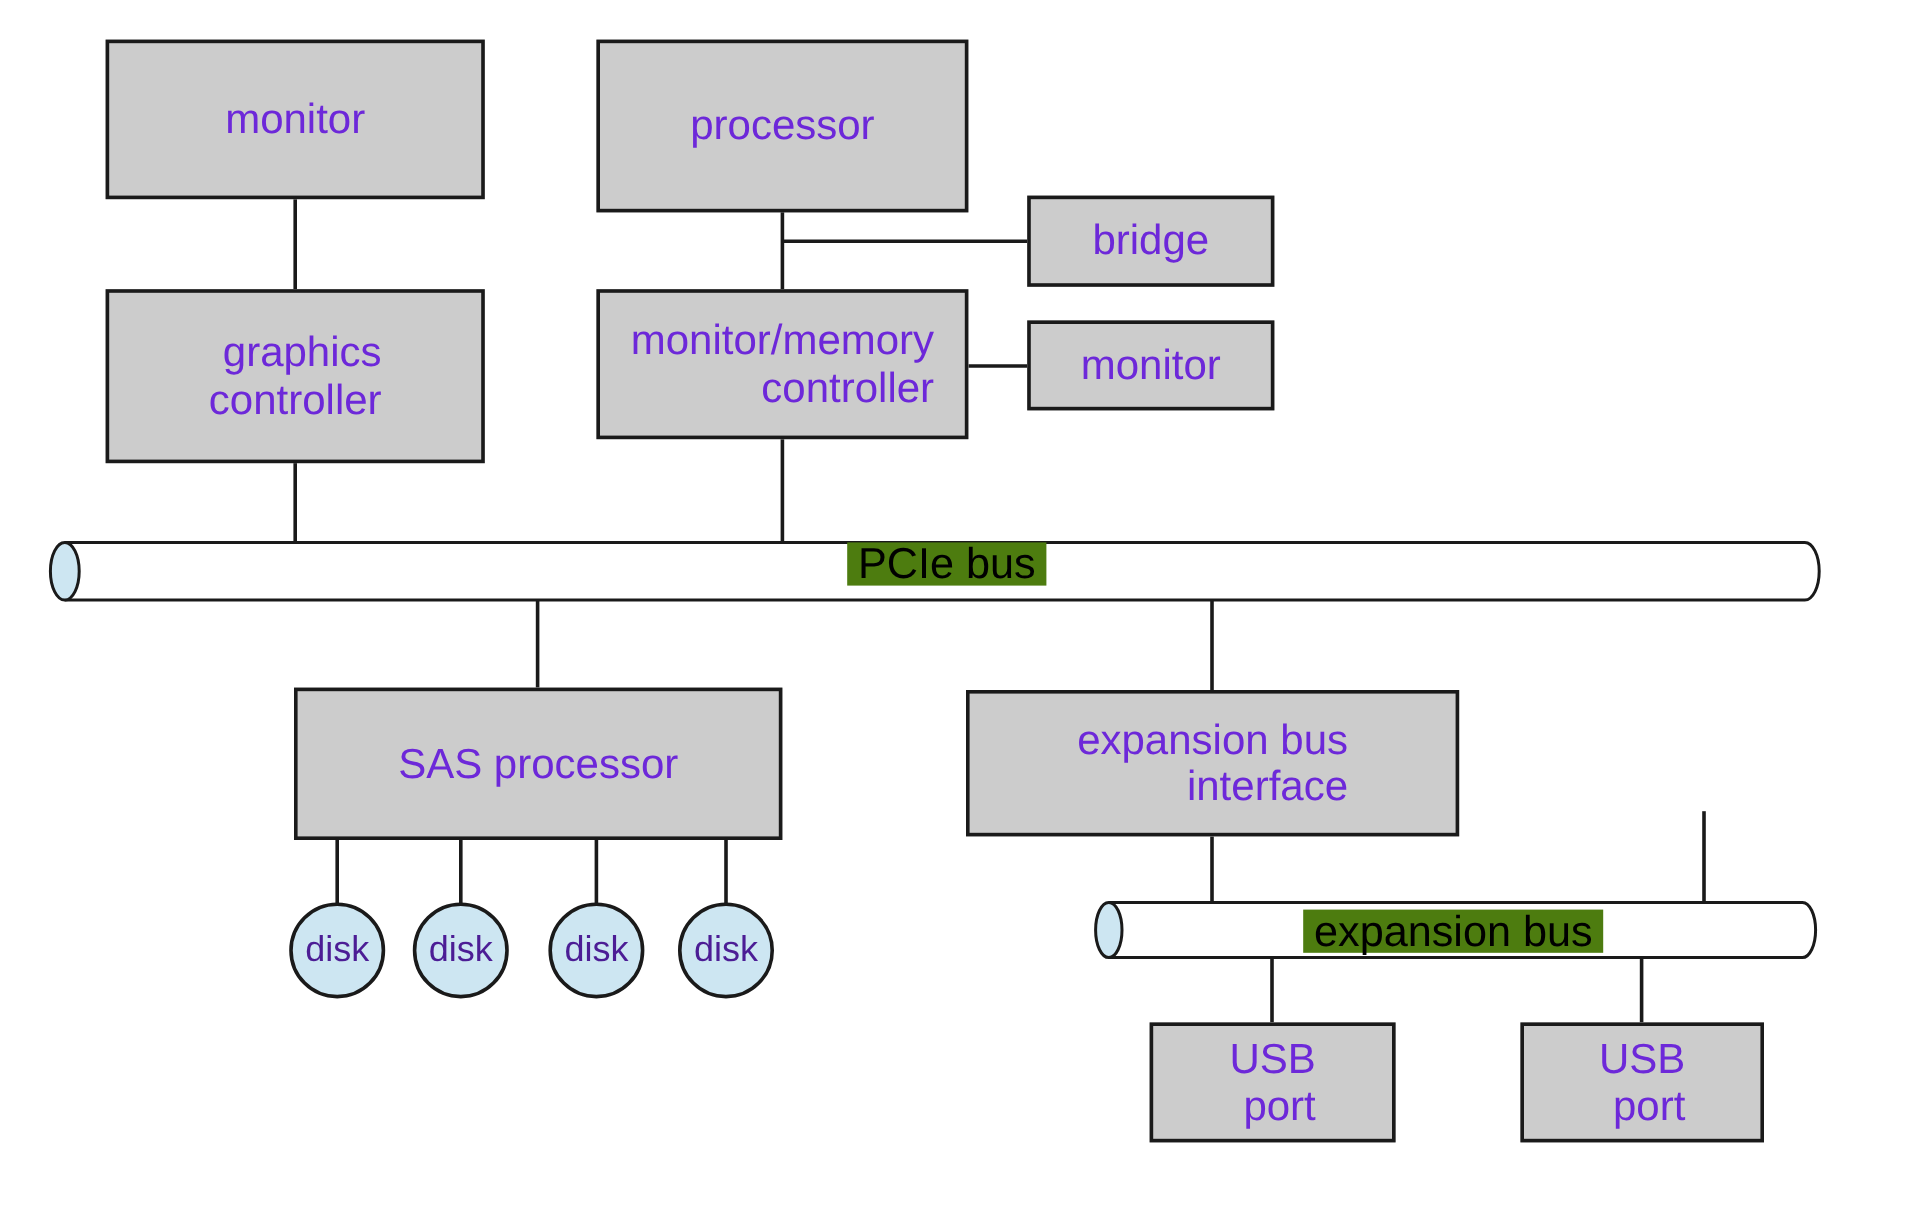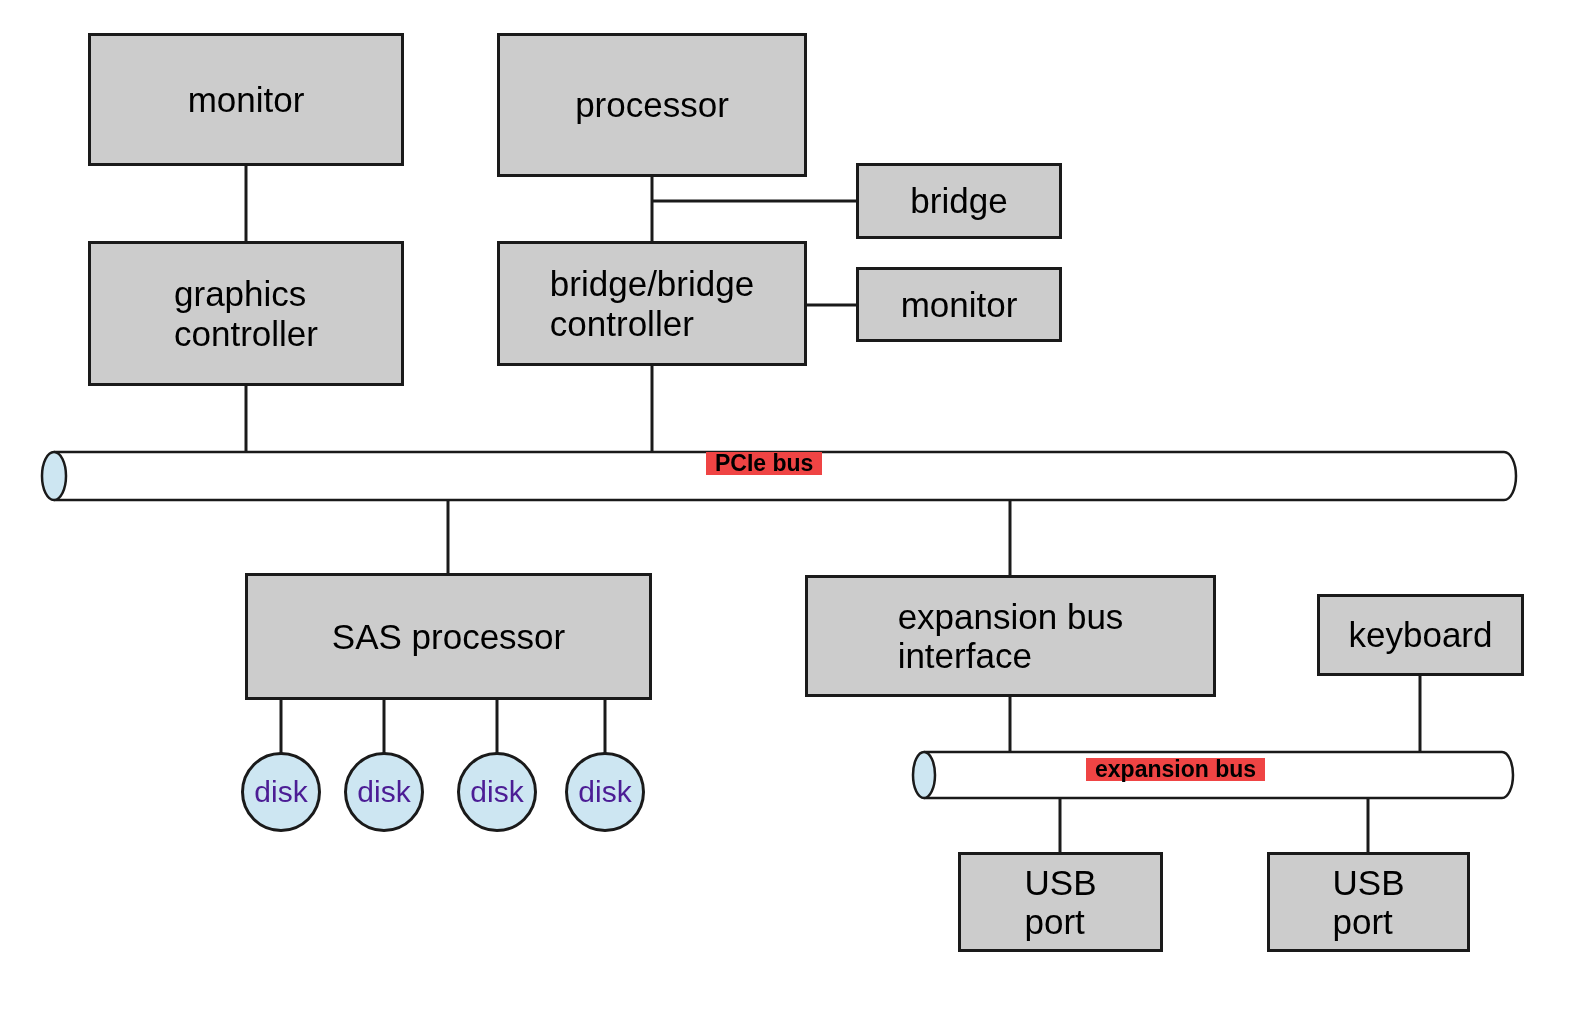--- a/index.html
+++ b/index.html
@@ -26,22 +26,22 @@
     pointer-events: none;
   }
   .node {
     position: absolute;
     box-sizing: border-box;
     background: #cccccc;
     border: 3px solid #1a1a1a;
     display: flex;
     align-items: center;
     justify-content: center;
-    text-align: left;
-    color: #000000;
+    text-align: right;
+    color: #6d28d9;
     line-height: 1.12;
     z-index: 3;
   }
   .node-label {
     display: block;
     white-space: pre-line;
     padding: 0 4px;
   }
   .fs-lg { font-size: 35px; }
   .disk {
@@ -57,28 +57,27 @@
     color: #4c1d95;
     z-index: 3;
   }
   .bus {
     position: absolute;
     z-index: 2;
   }
   .bus svg { display: block; overflow: visible; }
   .bus-label {
     position: absolute;
-    font-size: 23px;
+    font-size: 36px;
     color: #000000;
-    background: #ef4444;
+    background: #4d7c0f;
     padding: 0 9px;
     white-space: nowrap;
     z-index: 4;
     line-height: 1;
-    font-weight: bold;
   }
 </style>
 </head>
 <body>
 
 <div id="canvas">
 
   <svg id="wires" viewBox="0 0 1596 1010" width="1596" height="1010" xmlns="http://www.w3.org/2000/svg">
     <g stroke="#1a1a1a" stroke-width="3" fill="none" stroke-linecap="butt">
 
@@ -144,40 +143,37 @@
   <div class="node fs-lg" style="left:856px; top:163px; width:206px; height:76px;">
     <span class="node-label">bridge</span>
   </div>
 
   <div class="node fs-lg" style="left:88px; top:241px; width:316px; height:145px;">
     <span class="node-label">graphics
 controller</span>
   </div>
 
   <div class="node fs-lg" style="left:497px; top:241px; width:310px; height:125px;">
-    <span class="node-label">bridge/bridge
+    <span class="node-label">monitor/memory
 controller</span>
   </div>
 
   <div class="node fs-lg" style="left:856px; top:267px; width:206px; height:75px;">
     <span class="node-label">monitor</span>
   </div>
 
   <div class="node fs-lg" style="left:245px; top:573px; width:407px; height:127px;">
     <span class="node-label">SAS processor</span>
   </div>
 
   <div class="node fs-lg" style="left:805px; top:575px; width:411px; height:122px;">
     <span class="node-label">expansion bus
 interface</span>
   </div>
 
-  <div class="node fs-lg" style="left:1317px; top:594px; width:207px; height:82px;">
-    <span class="node-label">keyboard</span>
-  </div>
 
   <div class="node fs-lg" style="left:958px; top:852px; width:205px; height:100px;">
     <span class="node-label">USB
 port</span>
   </div>
 
   <div class="node fs-lg" style="left:1267px; top:852px; width:203px; height:100px;">
     <span class="node-label">USB
 port</span>
   </div>

